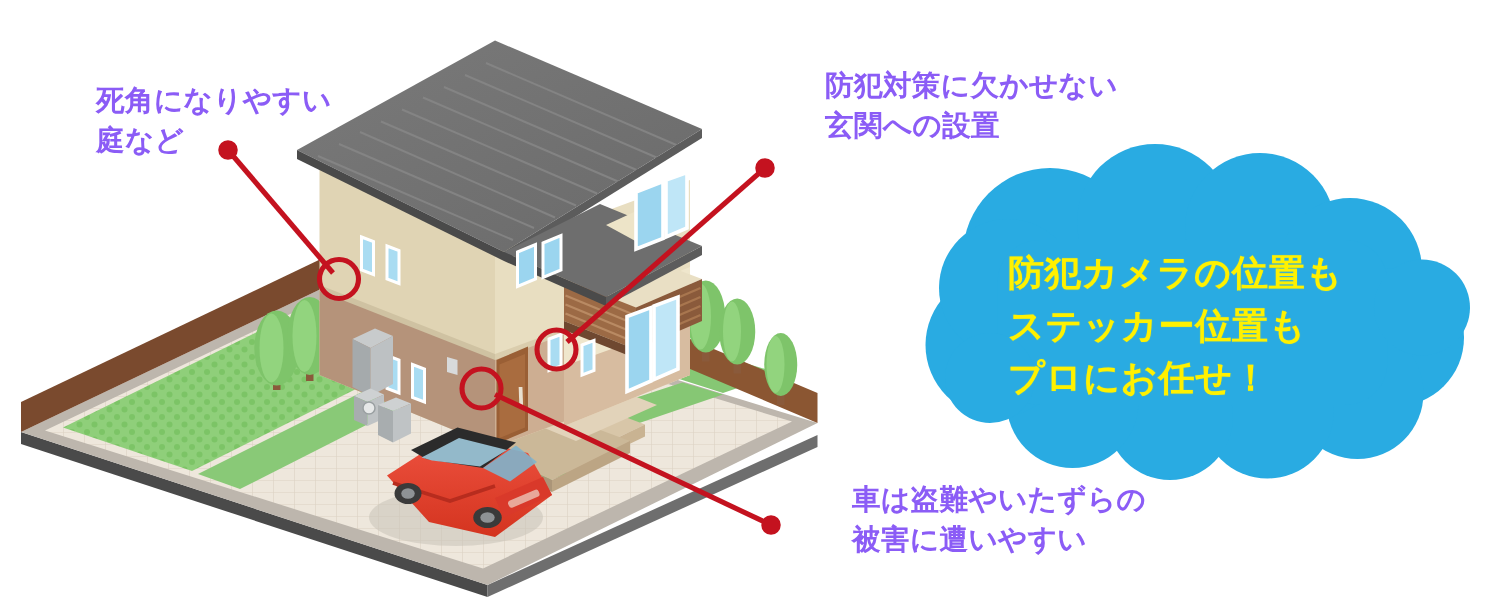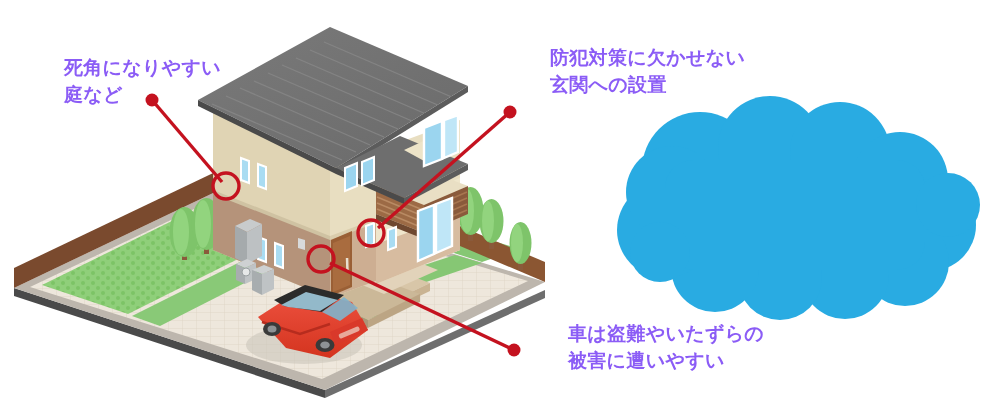--- a/index.html
+++ b/index.html
@@ -334,14 +334,17 @@
 
   <div class="callout" id="callout-garden">死角になりやすい
 庭など</div>
 
   <div class="callout" id="callout-car">車は盗難やいたずらの
 被害に遭いやすい</div>
 
   <div class="callout" id="callout-entrance">防犯対策に欠かせない
 玄関への設置</div>
 
+  <div class="balloon-text">防犯カメラの位置も
+ステッカー位置も
+プロにお任せ！</div>
 
 </div>
 
 </body></html>

